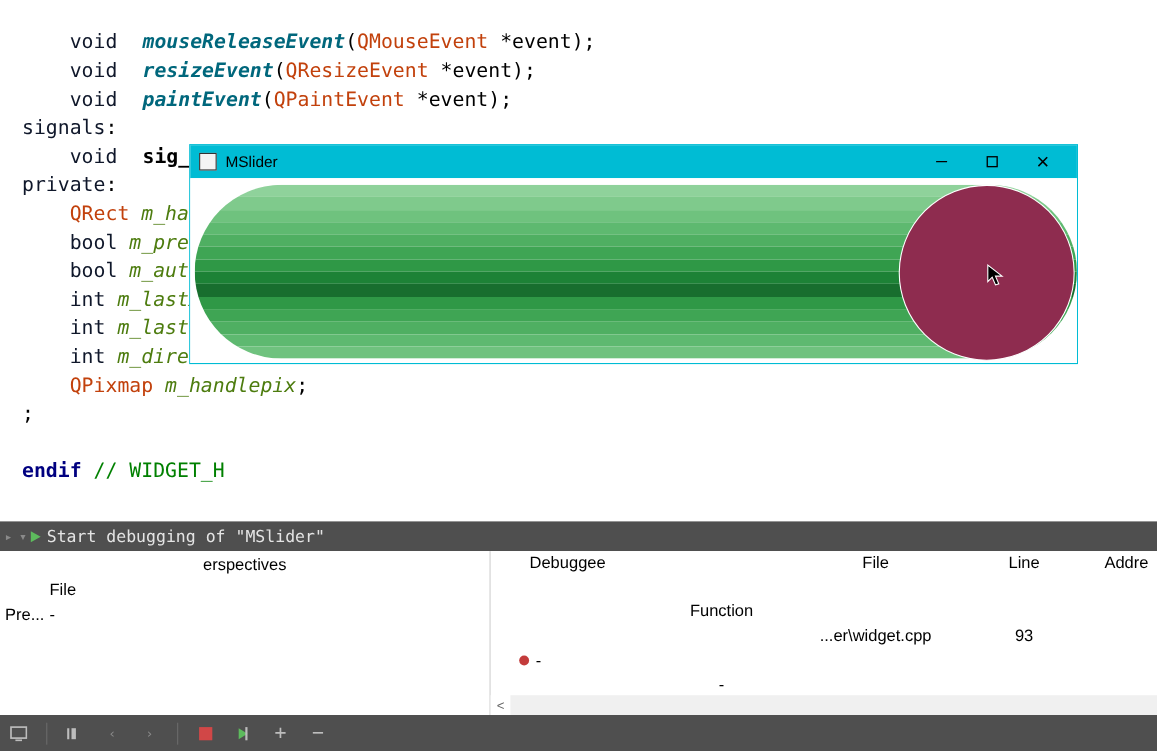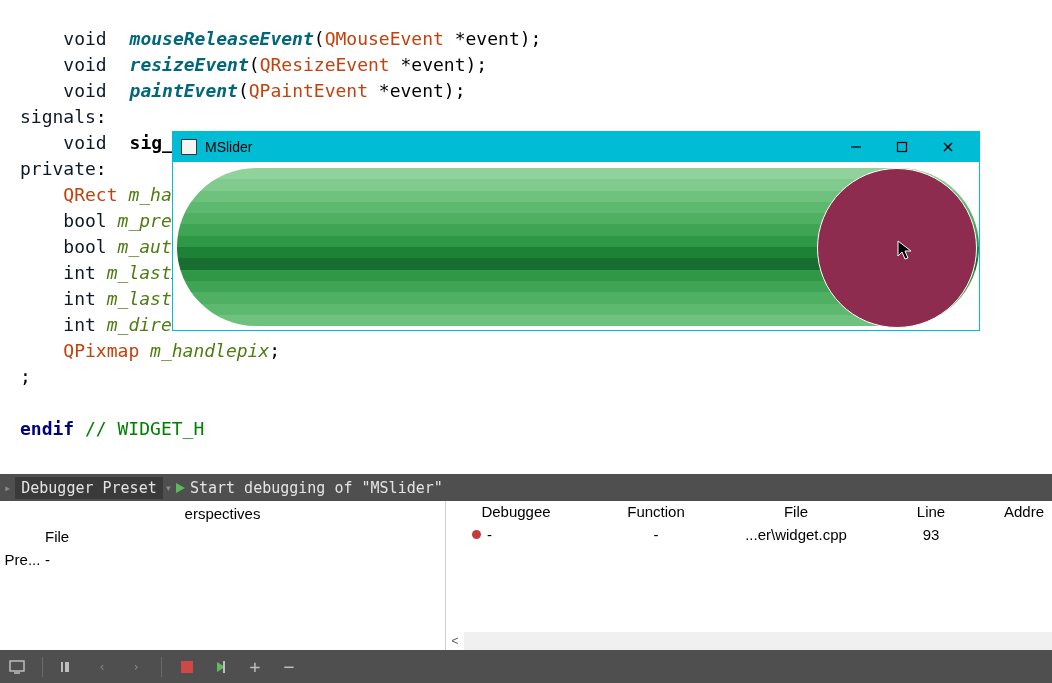--- a/index.html
+++ b/index.html
@@ -161,21 +161,21 @@
     padding: 4px 0 4px 0px;
   }
   .pane-header {
     display: flex;
     padding: 2px 0 4px 0;
     color: #000;
   }
   .pane-header div { padding-left: 0; }
   .lp-col-file   { margin-left: 45px; }
   .rp-col-dbg    { width: 140px; padding-left: 6px;}
-  .rp-col-func   { width: 140px; }
+  .rp-col-func   { width: 140px; margin-top: 44px; }
   .rp-col-file   { width: 140px; }
   .rp-col-line   { width: 130px; }
   .rp-col-addr   { flex: 1; }
   .pane-row {
     display: flex;
     padding: 2px 0;
   }
   .hscroll {
     position: absolute;
     left: 0; right: 0; bottom: 0;
@@ -296,21 +296,20 @@
       </div>
     <div class="handle"></div>
     <svg class="cursor-arrow" width="18" height="22" viewBox="0 0 18 22">
       <path d="M1 1 L1 16 L5 12 L8 19 L11 18 L8 11 L14 11 Z" fill="#000" stroke="#fff" stroke-width="1"></path>
     </svg>
   </div>
 </div>
 
 <div class="dbg-toolbar">
   <span class="mini-tri" style="margin:0 4px;">▸</span>
-  <span class="preset-label">Debugger Preset</span>
   <span class="preset-chevron mini-tri">▾</span>
   <span class="start-icon"></span>
   <span>Start debugging of "MSlider"</span>
 </div>
 
 <div class="bottom-panels">
   <div class="left-pane">
     <div class="pane-title">erspectives</div>
     <div class="pane-header">
       <div class="lp-col-file">File</div>

